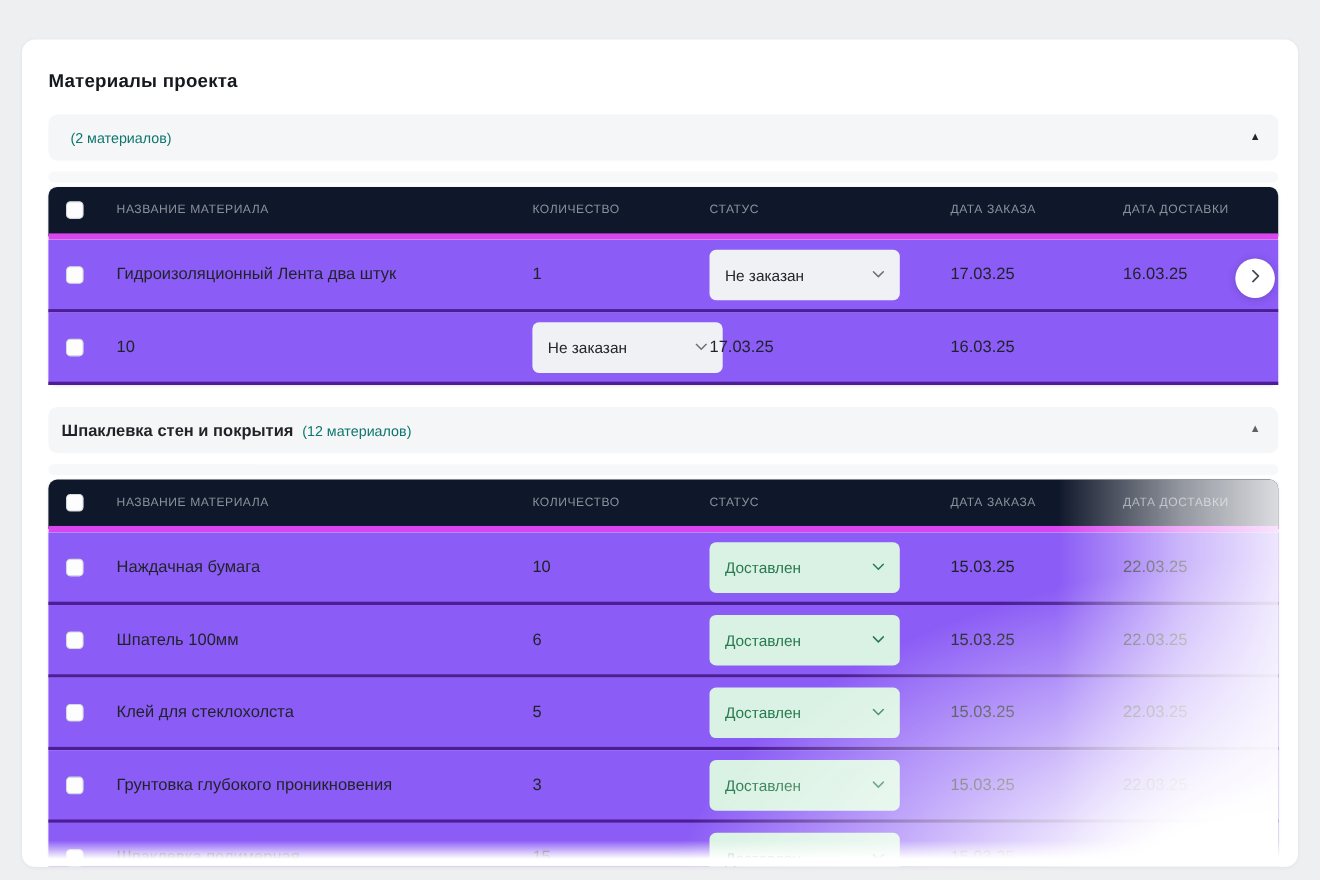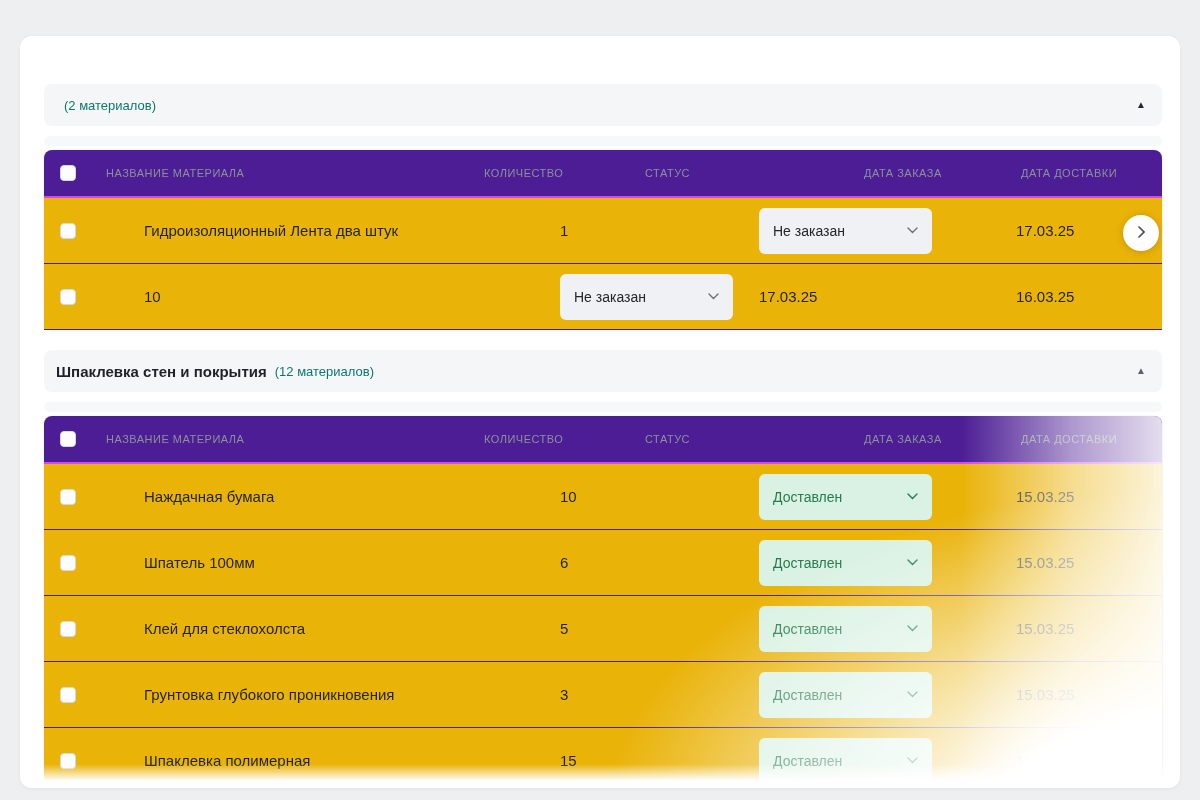--- a/index.html
+++ b/index.html
@@ -34,25 +34,25 @@
   .mtable {
     position:relative; background:#fff; border-radius:8px;
     box-shadow:0 0 0 1px rgba(0,0,0,0.02), 0 1px 3px rgba(0,0,0,0.06);
   }
   .thead, .trow {
     display:grid;
     grid-template-columns:62px 378px 161px 219px 157px 1fr;
     align-items:center;
   }
   .thead {
-    height:48px; background:#4c1d95; border-radius:8px 8px 0 0;
-    border-bottom:2px solid #d946ef;
+    height:48px; background:#0f172a; border-radius:8px 8px 0 0;
+    border-bottom:6px solid #d946ef;
   }
   .th { font-size:11px; color:#8b9199; letter-spacing:.5px; font-weight:400; }
-  .trow { height:66px; border-bottom:1px solid #4c1d95; background:#eab308;gap:38px; }
+  .trow { height:66px; border-bottom:3px solid #4c1d95; background:#8b5cf6; }
   .trow:last-child { border-bottom:none; }
   .c-check { padding-left:16px; display:flex; align-items:center; }
   .checkbox {
     width:16px; height:16px; border:1.5px solid #d5d9de; border-radius:4px;
     background:#fdfdfe; cursor:pointer;
   }
   .cell-name, .cell-qty, .cell-date { font-size:15px; color:#1f2328; }
   .badge {
     width:173px; height:46px; border-radius:6px;
     display:flex; align-items:center; justify-content:space-between;
@@ -78,20 +78,21 @@
   .card-bottom-fade {
     position:absolute; left:0; right:0; bottom:0; height:24px; pointer-events:none;
     background:linear-gradient(to bottom, rgba(255,255,255,0) 0%, #ffffff 70%);
   }
 </style>
 </head>
 <body>
 
 <div class="card">
 
+  <h1 class="page-title">Материалы проекта</h1>
 
   <div class="section-header section-1">
     <span class="section-count">(2 материалов)</span>
     <span class="collapse-icon">▲</span>
   </div>
 
   <div class="scroll-strip"></div>
 
   <div class="mtable">
     <div class="thead">

